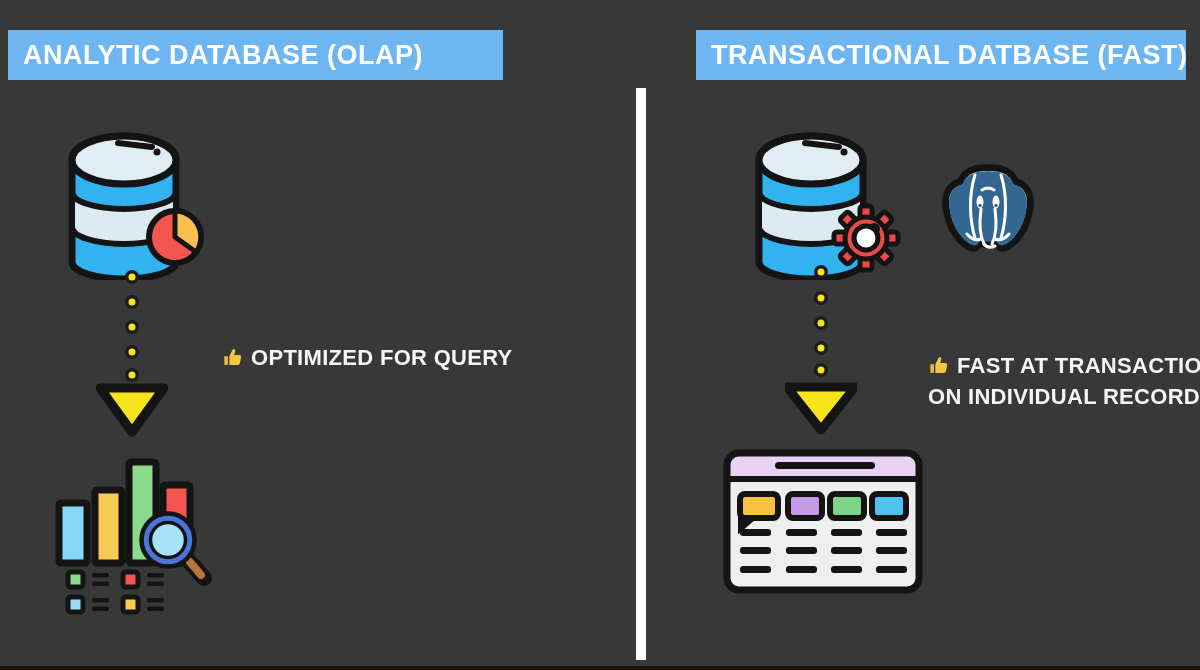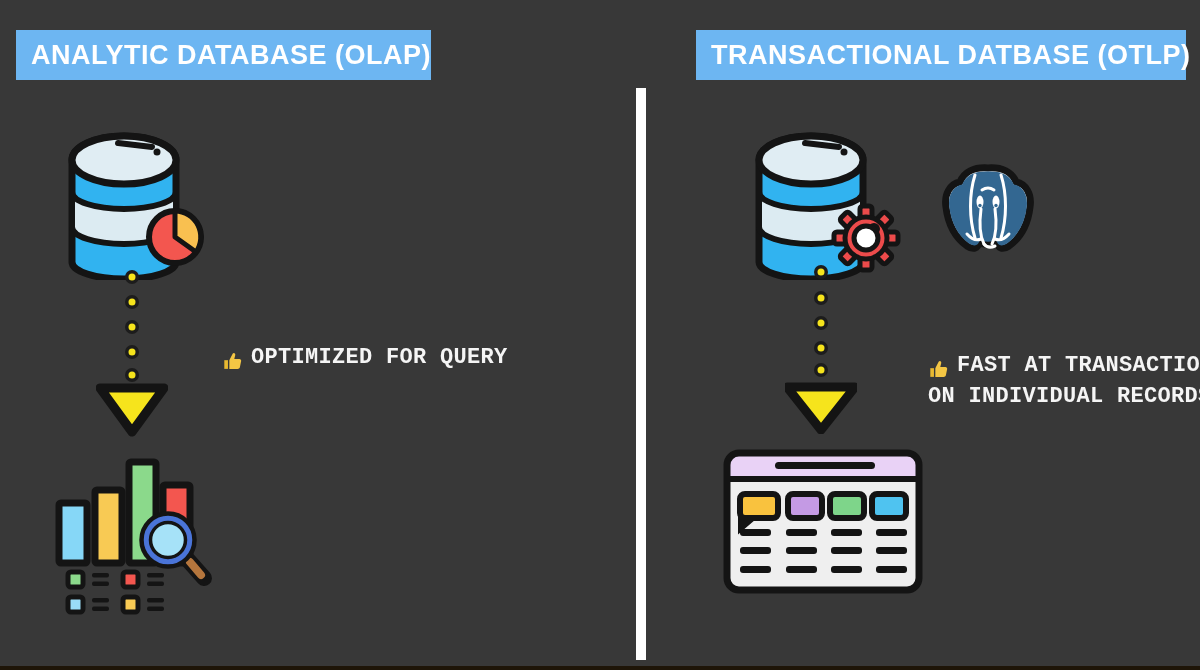--- a/index.html
+++ b/index.html
@@ -6,40 +6,40 @@
   .stage{
     position:relative;width:1200px;height:670px;overflow:hidden;
     background:#383838;
     font-family:"Liberation Sans","DejaVu Sans",sans-serif;
   }
   .panel-header{
     position:absolute;height:50px;background:#6db6f2;color:#ffffff;
     display:flex;align-items:center;padding:0 15px;box-sizing:border-box;
     font-size:27px;font-weight:bold;letter-spacing:0.5px;white-space:nowrap;
   }
-  .hdr-left{left:16px;top:30px;width:415px;}
+  .hdr-left{left:8px;top:30px;width:495px;}
   .hdr-right{left:696px;top:30px;width:490px;}
   .divider{position:absolute;left:636px;top:88px;width:10px;height:572px;background:#ffffff;}
   .bottom-bar{position:absolute;left:0;bottom:0;width:100%;height:4px;background:#1e1508;}
   .abs{position:absolute;}
   .caption{
     position:absolute;color:#f5f5f5;font-size:22px;font-weight:bold;
     letter-spacing:0.3px;line-height:31px;white-space:nowrap;
   }
-  .cap-line{display:flex;align-items:flex-end;gap:7px;height:31px;font-family:Liberation Mono, monospace;}
+  .cap-line{display:flex;align-items:center;gap:7px;height:31px;}
   .caption-left{left:222px;top:342px;}
   .caption-right{left:928px;top:350px;}
 </style>
 </head>
 <body>
 
 <div class="stage">
 
   <div class="panel-header hdr-left">ANALYTIC DATABASE (OLAP)</div>
-  <div class="panel-header hdr-right">TRANSACTIONAL DATBASE (OTLP)</div>
+  <div class="panel-header hdr-right">TRANSACTIONAL DATBASE (FAST)</div>
 
   <div class="divider"></div>
 
   <svg class="abs" style="left:66px;top:130px" width="150" height="150" viewBox="0 0 150 150">
     <path d="M6,30 L6,132 A52,17 0 0 0 110,132 L110,30 A52,24 0 0 0 6,30 Z" fill="#31b3f0" stroke="#141414" stroke-width="7"></path>
     <path d="M6,62 A52,17 0 0 0 110,62 L110,97 A52,17 0 0 1 6,97 Z" fill="#dcebf2" stroke="#141414" stroke-width="6"></path>
     <ellipse cx="58" cy="30" rx="52" ry="24" fill="#e0edf3" stroke="#141414" stroke-width="7"></ellipse>
     <path d="M52,13 L86,17" stroke="#141414" stroke-width="6" stroke-linecap="round" fill="none"></path>
     <circle cx="91" cy="22" r="3.5" fill="#141414"></circle>
     <circle cx="109" cy="107" r="26" fill="#f3564f" stroke="#141414" stroke-width="6"></circle>

